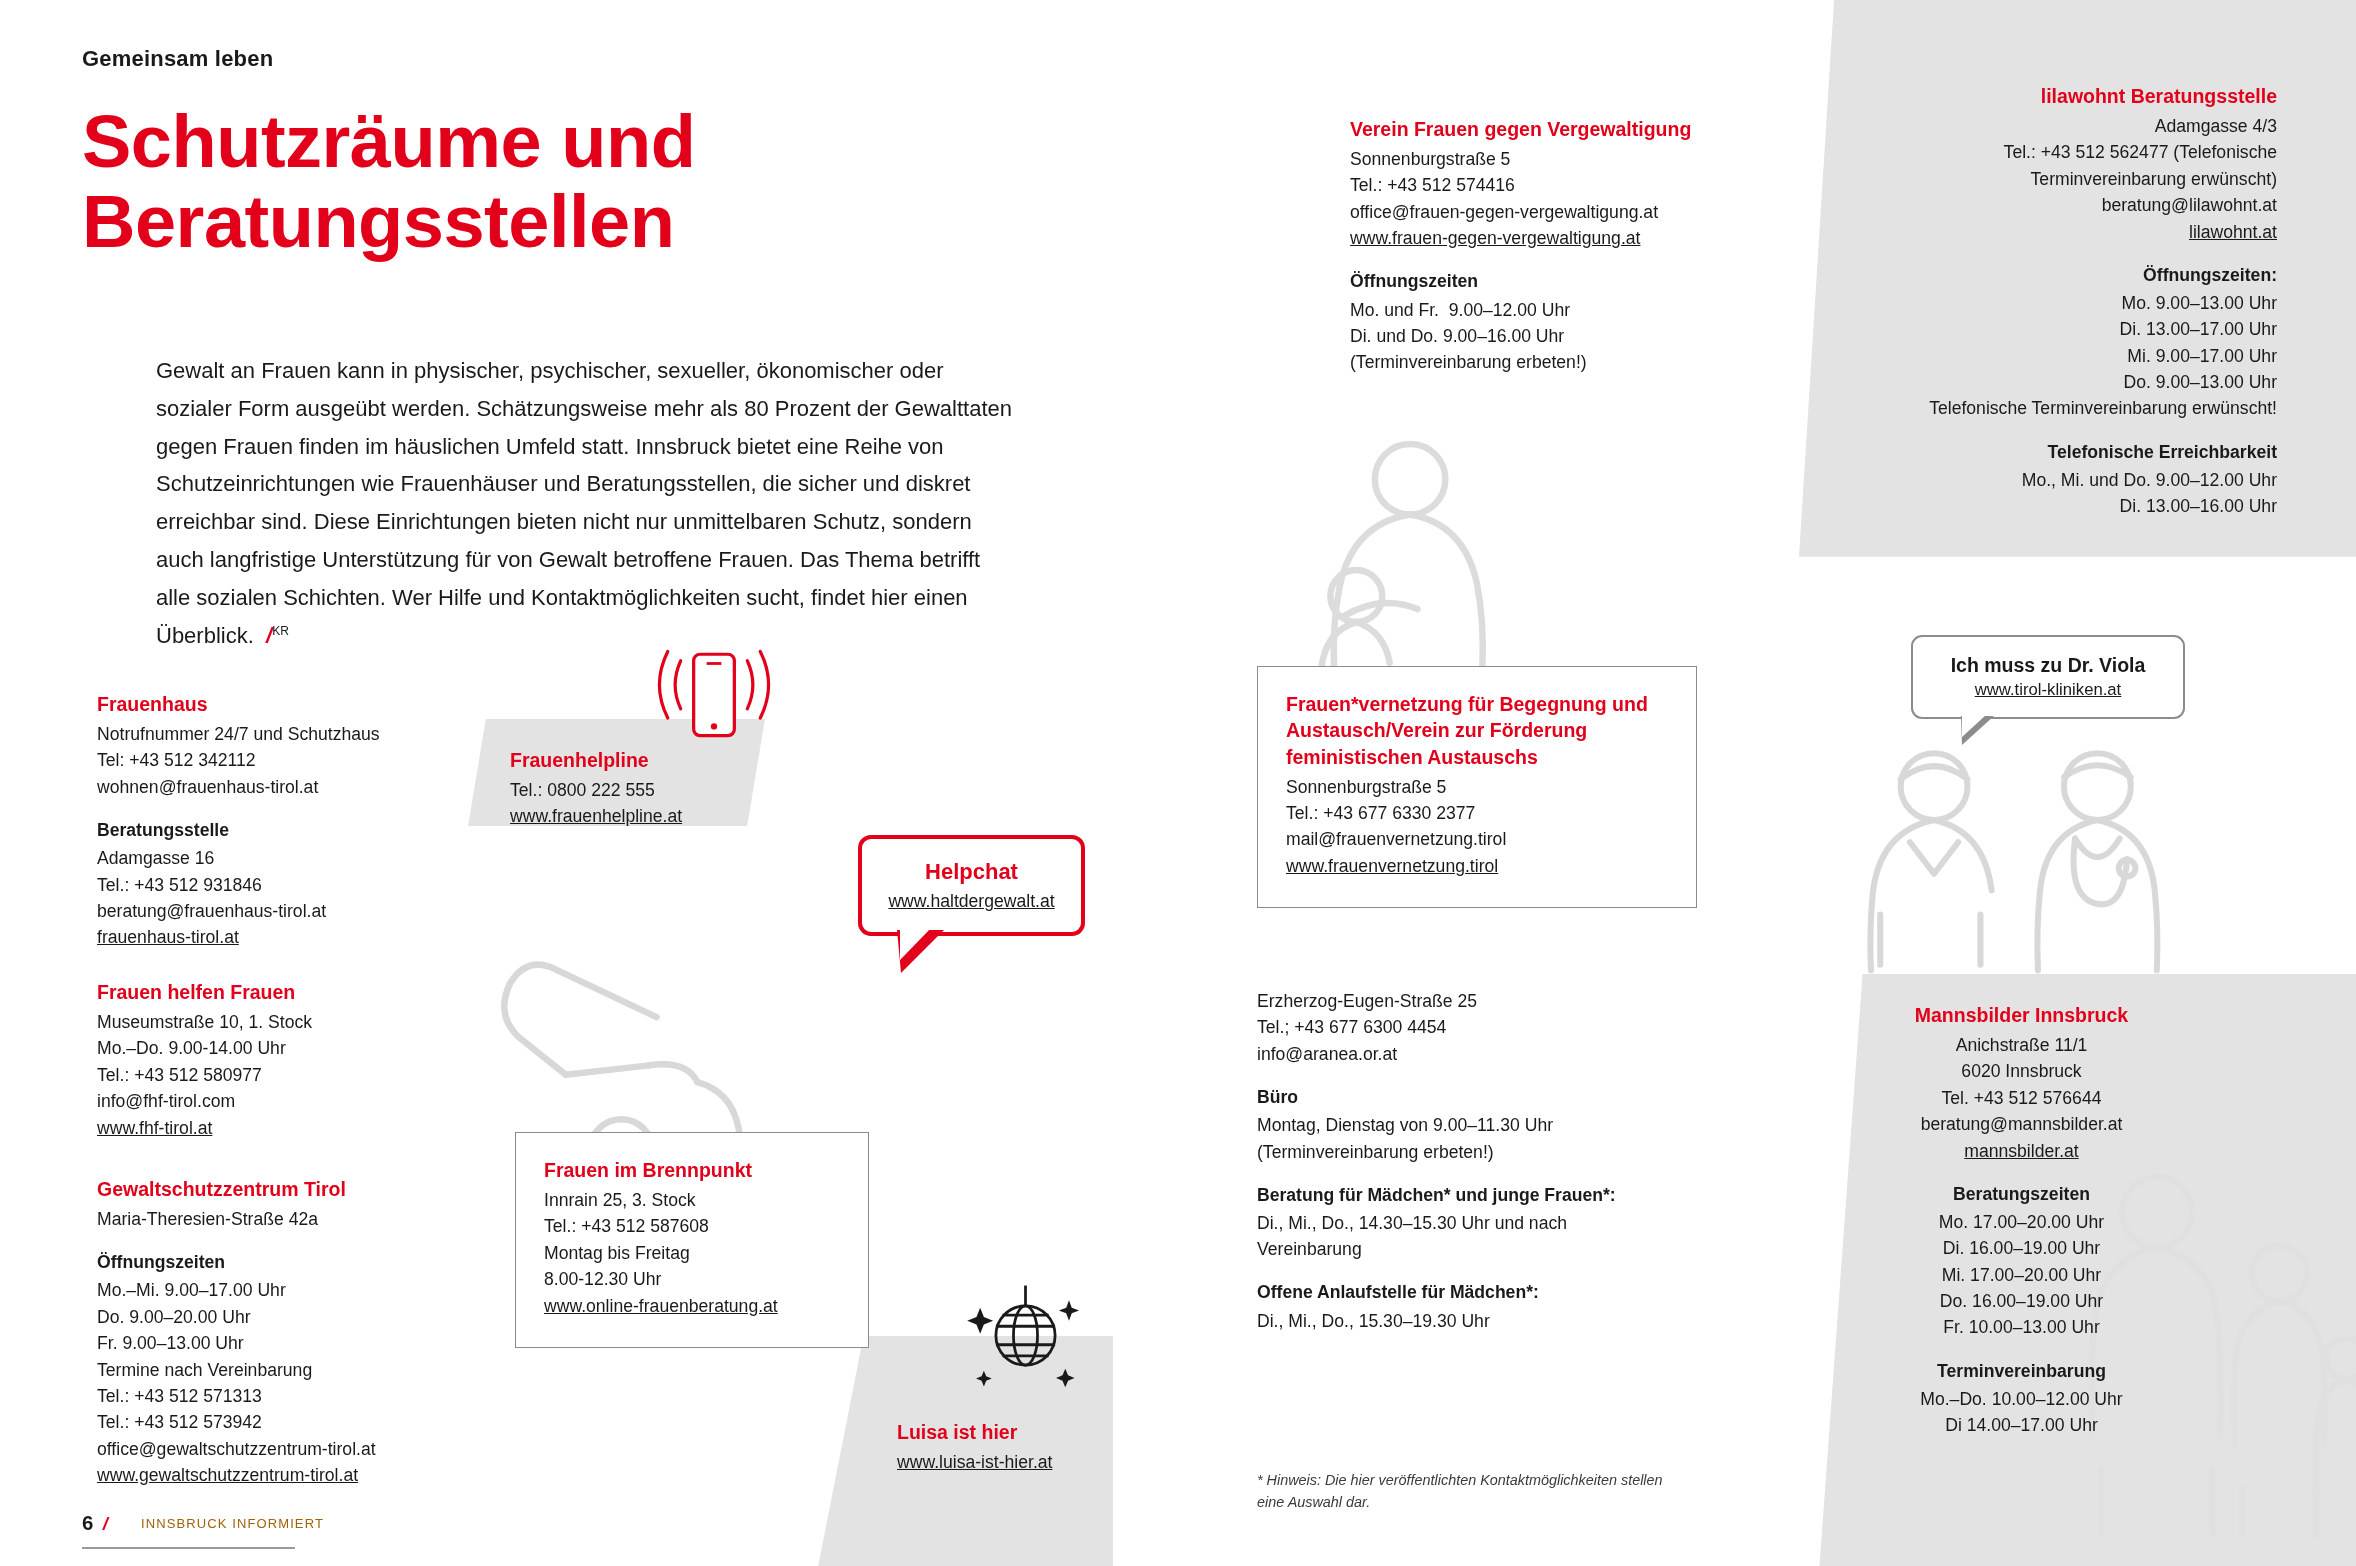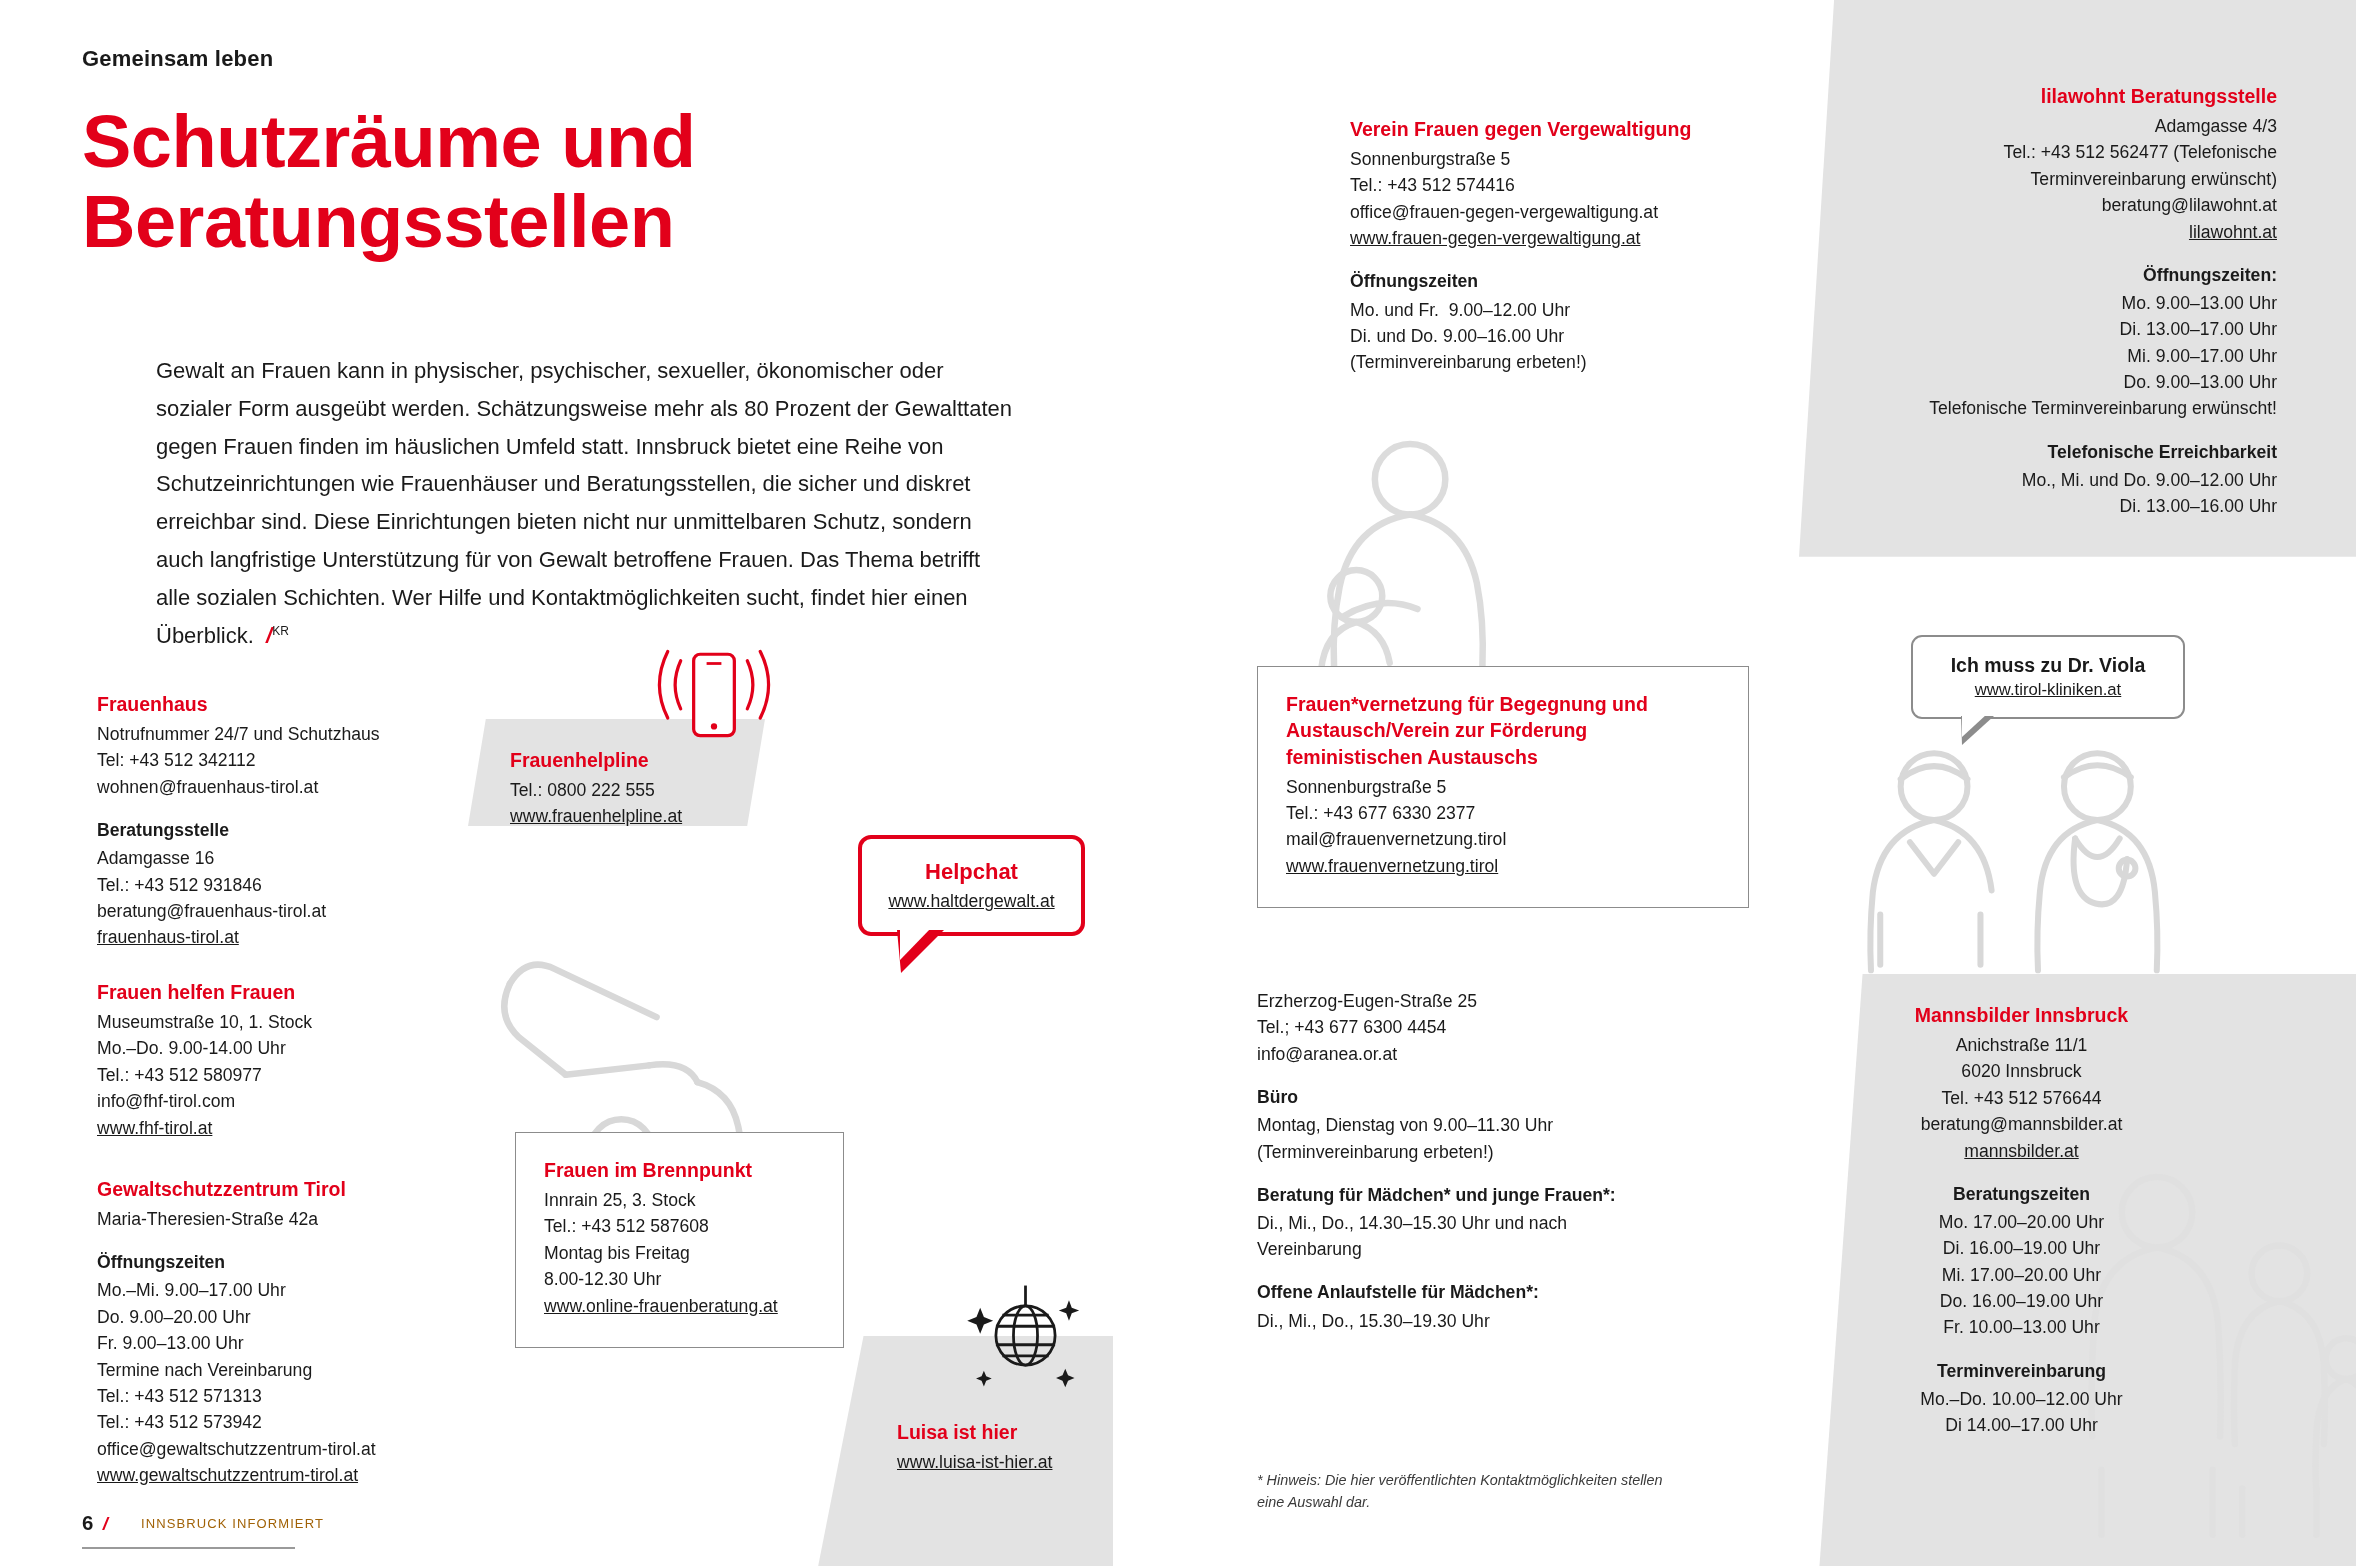--- a/index.html
+++ b/index.html
@@ -330,21 +330,21 @@
       </g>
     </svg>
   </div>
 
   <div class="bubble-red" style="left:858px; top:835px; width:227px;">
     <div class="btitle">Helpchat</div>
     <div class="blink">www.haltdergewalt.at</div>
     <div class="tail"></div>
   </div>
 
-  <div class="entry boxed" style="left:515px; top:1132px; width:329px;">
+  <div class="entry boxed" style="left:515px; top:1132px; width:354px;">
     <div class="title">Frauen im Brennpunkt</div>
     <div class="line">Innrain 25, 3. Stock</div>
     <div class="line">Tel.: +43 512 587608</div>
     <div class="line">Montag bis Freitag</div>
     <div class="line">8.00-12.30 Uhr</div>
     <div class="link">www.online-frauenberatung.at</div>
   </div>
 
   <div class="art" style="left:965px; top:1280px; z-index:4;">
     <svg width="121" height="111" viewBox="0 0 130 120">
@@ -394,21 +394,21 @@
         <path d="M92 206 q-34 10 -38 52 q-4 28 -2 58"></path>
         <path d="M92 206 q30 10 36 44"></path>
         <path d="M68 318 l0 -36"></path>
         <path d="M120 320 l0 -34"></path>
         <path d="M200 322 l0 -40"></path>
         <path d="M250 322 l0 -40"></path>
       </g>
     </svg>
   </div>
 
-  <div class="entry boxed" style="left:1257px; top:666px; width:492px;">
+  <div class="entry boxed" style="left:1257px; top:666px; width:440px;">
     <div class="title">Frauen*vernetzung für Begegnung und Austausch/Verein zur Förderung feministischen Austauschs</div>
     <div class="line">Sonnenburgstraße 5</div>
     <div class="line">Tel.: +43 677 6330 2377</div>
     <div class="line">mail@frauenvernetzung.tirol</div>
     <div class="link">www.frauenvernetzung.tirol</div>
   </div>
 
   <div class="entry" style="left:1257px; top:988px; width:390px;">
     <div class="line">Erzherzog-Eugen-Straße 25</div>
     <div class="line">Tel.; +43 677 6300 4454</div>

